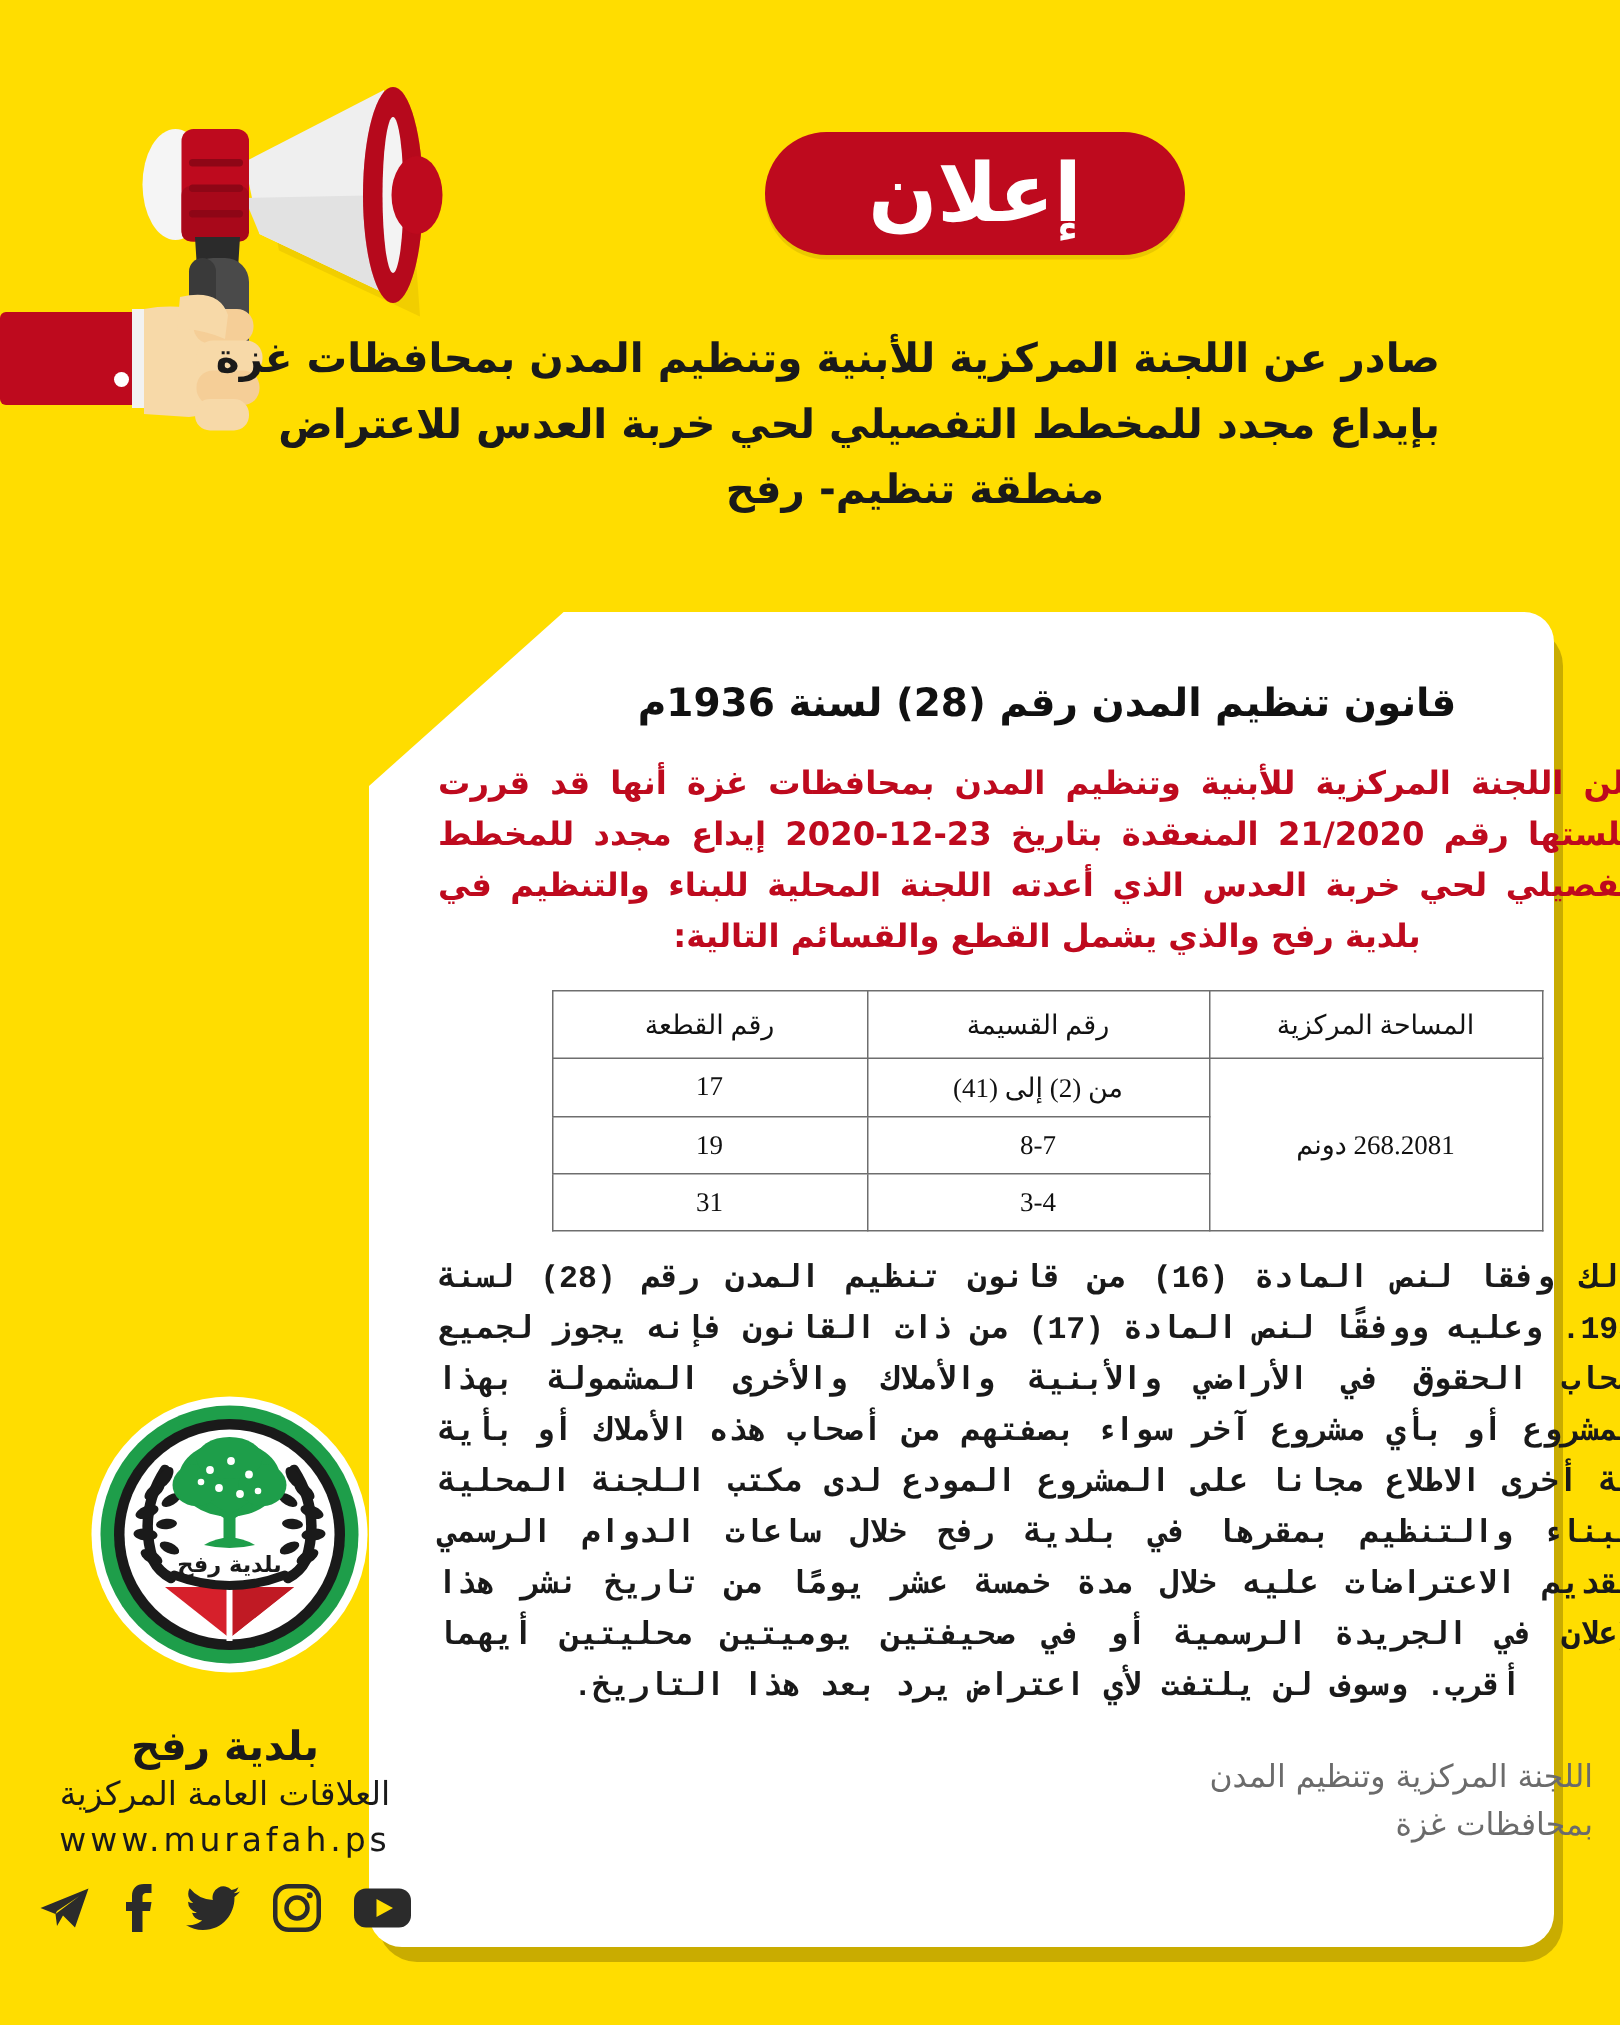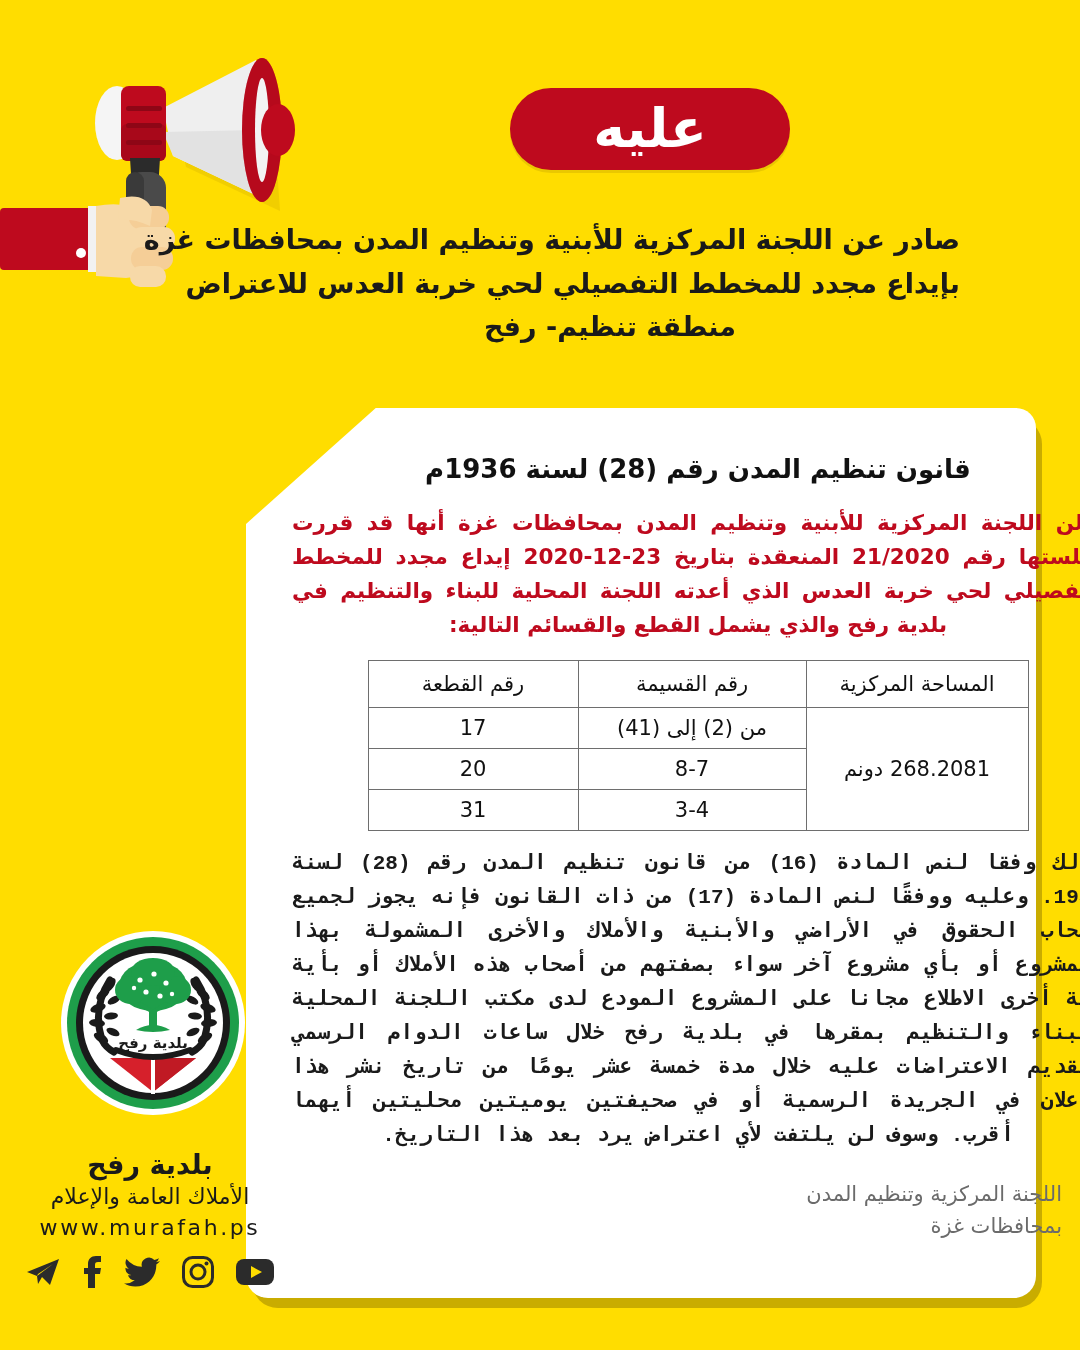--- a/index.html
+++ b/index.html
@@ -131,23 +131,24 @@
     margin: 0 auto 16px auto;
     border-collapse: collapse;
     direction: rtl;
     table-layout: fixed;
   }
   table.plots th,
   table.plots td {
     border: 1px solid #6E6E6E;
     text-align: center;
     color: #111111;
-    font-size: 21px;
+    font-size: 18px;
     padding: 8px 4px;
     font-weight: normal;
+    font-family: Liberation Serif, serif;
   }
   table.plots th { font-weight: normal; padding: 11px 4px; }
   table.plots col.c-plot  { width: 210px; }
   table.plots col.c-parcel{ width: 228px; }
   table.plots col.c-area  { width: 222px; }
 
   
   .black-paragraph {
     color: #1A1A1A;
     font-size: 21px;
@@ -260,21 +261,21 @@
     <rect x="129" y="166" width="40" height="23" rx="11" fill="#F5CE97"></rect>
     <rect x="131" y="187" width="44" height="23" rx="11" fill="#F7D9A8"></rect>
     <rect x="131" y="207" width="42" height="23" rx="11" fill="#F5CE97"></rect>
     <rect x="130" y="226" width="36" height="21" rx="10" fill="#F7D9A8"></rect>
 
     <path d="M120 158 Q146 152 152 170 L150 186 Q132 178 118 180 Z" fill="#F7D9A8"></path>
   </svg>
 </div>
 
 <div class="title-badge">
-  <span class="title-text">عليه</span>
+  <span class="title-text">إعلان</span>
 </div>
 
 <div class="subtitle">
   <div>صادر عن اللجنة المركزية للأبنية وتنظيم المدن بمحافظات غزة</div>
   <div>بإيداع مجدد للمخطط التفصيلي لحي خربة العدس للاعتراض</div>
   <div>منطقة تنظيم- رفح</div>
 </div>
 
 <div class="card-shadow"></div>
 <div class="card"></div>
@@ -300,21 +301,21 @@
       </tr>
     </thead>
     <tbody>
       <tr>
         <td rowspan="3">268.2081 دونم</td>
         <td>من (2) إلى (41)</td>
         <td>17</td>
       </tr>
       <tr>
         <td>8-7</td>
-        <td>20</td>
+        <td>19</td>
       </tr>
       <tr>
         <td>3-4</td>
         <td>31</td>
       </tr>
     </tbody>
   </table>
 
   <p class="black-paragraph">وذلك وفقا لنص المادة (16) من قانون تنظيم المدن رقم (28) لسنة 1936. وعليه ووفقًا لنص المادة (17) من ذات القانون فإنه يجوز لجميع أصحاب الحقوق في الأراضي والأبنية والأملاك والأخرى المشمولة بهذا المشروع أو بأي مشروع آخر سواء بصفتهم من أصحاب هذه الأملاك أو بأية صفة أخرى الاطلاع مجانا على المشروع المودع لدى مكتب اللجنة المحلية للبناء والتنظيم بمقرها في بلدية رفح خلال ساعات الدوام الرسمي وتقديم الاعتراضات عليه خلال مدة خمسة عشر يومًا من تاريخ نشر هذا الإعلان في الجريدة الرسمية أو في صحيفتين يوميتين محليتين أيهما أقرب. وسوف لن يلتفت لأي اعتراض يرد بعد هذا التاريخ.</p>
 
@@ -382,21 +383,21 @@
       <path d="M78 102 Q95 92 112 102 Q95 106 78 102 Z" fill="#1E9E4A"></path>
       <path d="M95 84 L82 76 M95 84 L108 76" stroke="#1E9E4A" stroke-width="4" stroke-linecap="round"></path>
     </g>
 
     <text x="95" y="120" text-anchor="middle" font-family="DejaVu Sans, sans-serif" font-size="15" font-weight="bold" fill="#1A1A1A" direction="rtl">بلدية رفح</text>
   </svg>
 </div>
 
 <div class="brand">
   <div class="brand-name">بلدية رفح</div>
-  <div class="brand-dept">الأملاك العامة والإعلام</div>
+  <div class="brand-dept">العلاقات العامة المركزية</div>
   <div class="brand-url">www.murafah.ps</div>
 </div>
 
 <div class="social-row">
   <span class="sicon">
     <svg width="34" height="30" viewBox="0 0 34 30">
         <path d="M1 15 L33 2 L24 28 L16 20 L12 27 L11 19 Z M11 19 L27 7 L12 17 Z" fill="#2B2B2B"></path>
       </svg>
   </span>
   <span class="sicon">

